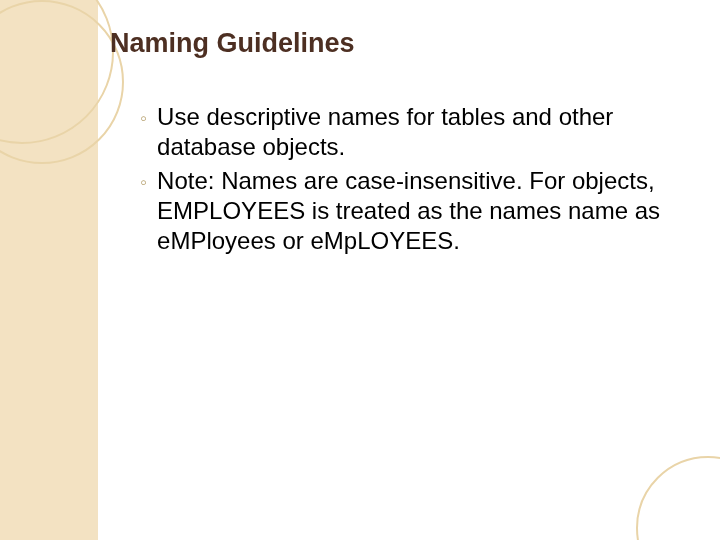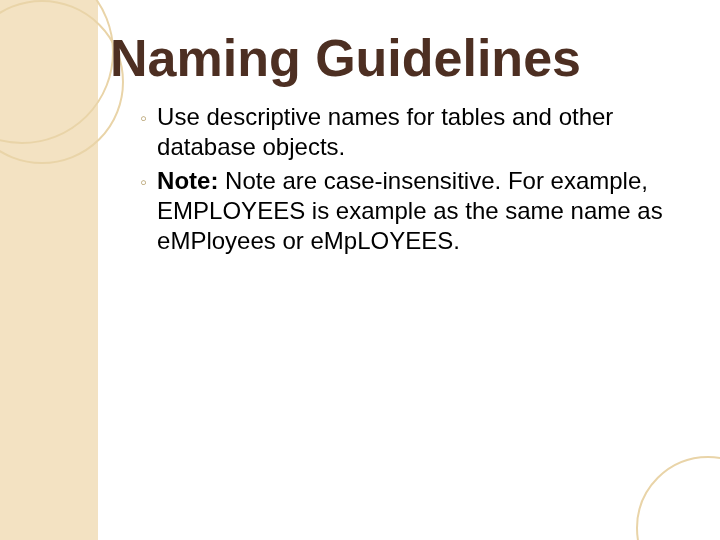--- a/index.html
+++ b/index.html
@@ -37,21 +37,21 @@
     width: 160px;
     height: 160px;
     border-radius: 50%;
     border: 2px solid #e9d4a8;
     background: transparent;
   }
   .title {
     position: absolute;
     left: 110px;
     top: 28px;
-    font-size: 52px;
+    font-size: 27px;
     font-weight: bold;
     color: #4d2f22;
     letter-spacing: 0px;
   }
   .content {
     position: absolute;
     left: 140px;
     top: 102px;
     width: 540px;
     color: #000;
@@ -70,21 +70,21 @@
     margin-top: 4px;
     flex: 0 0 auto;
   }
   .btxt {
     flex: 1 1 auto;
   }
   .mono {
     font-family: Liberation Sans, sans-serif;
   }
   .bold {
-    font-weight: bold;
+    font-weight: normal;
     margin-top: 11px;
   }
   .corner-circle {
     position: absolute;
     right: -60px;
     bottom: -60px;
     width: 140px;
     height: 140px;
     border-radius: 50%;
     border: 2px solid #e9d4a8;
@@ -104,17 +104,17 @@
 <div class="content">
 
   <div class="bullet-row">
     <div class="bmark">◦</div>
     <div class="btxt">Use descriptive names for tables and other database objects.</div>
   </div>
 
   <div class="bullet-row">
     <div class="bmark">◦</div>
     <div class="btxt">
-      <span class="bold">Note:</span><span> Note are case-insensitive. For example, </span><span class="mono">EMPLOYEES</span><span> is example as the same name as </span><span class="mono">eMPloyees</span><span> or </span><span class="mono">eMpLOYEES</span><span>.</span>
+      <span class="bold">Note:</span><span> Names are case-insensitive. For objects, </span><span class="mono">EMPLOYEES</span><span> is treated as the names name as </span><span class="mono">eMPloyees</span><span> or </span><span class="mono">eMpLOYEES</span><span>.</span>
     </div>
   </div>
 
 </div>
 
 </body></html>

